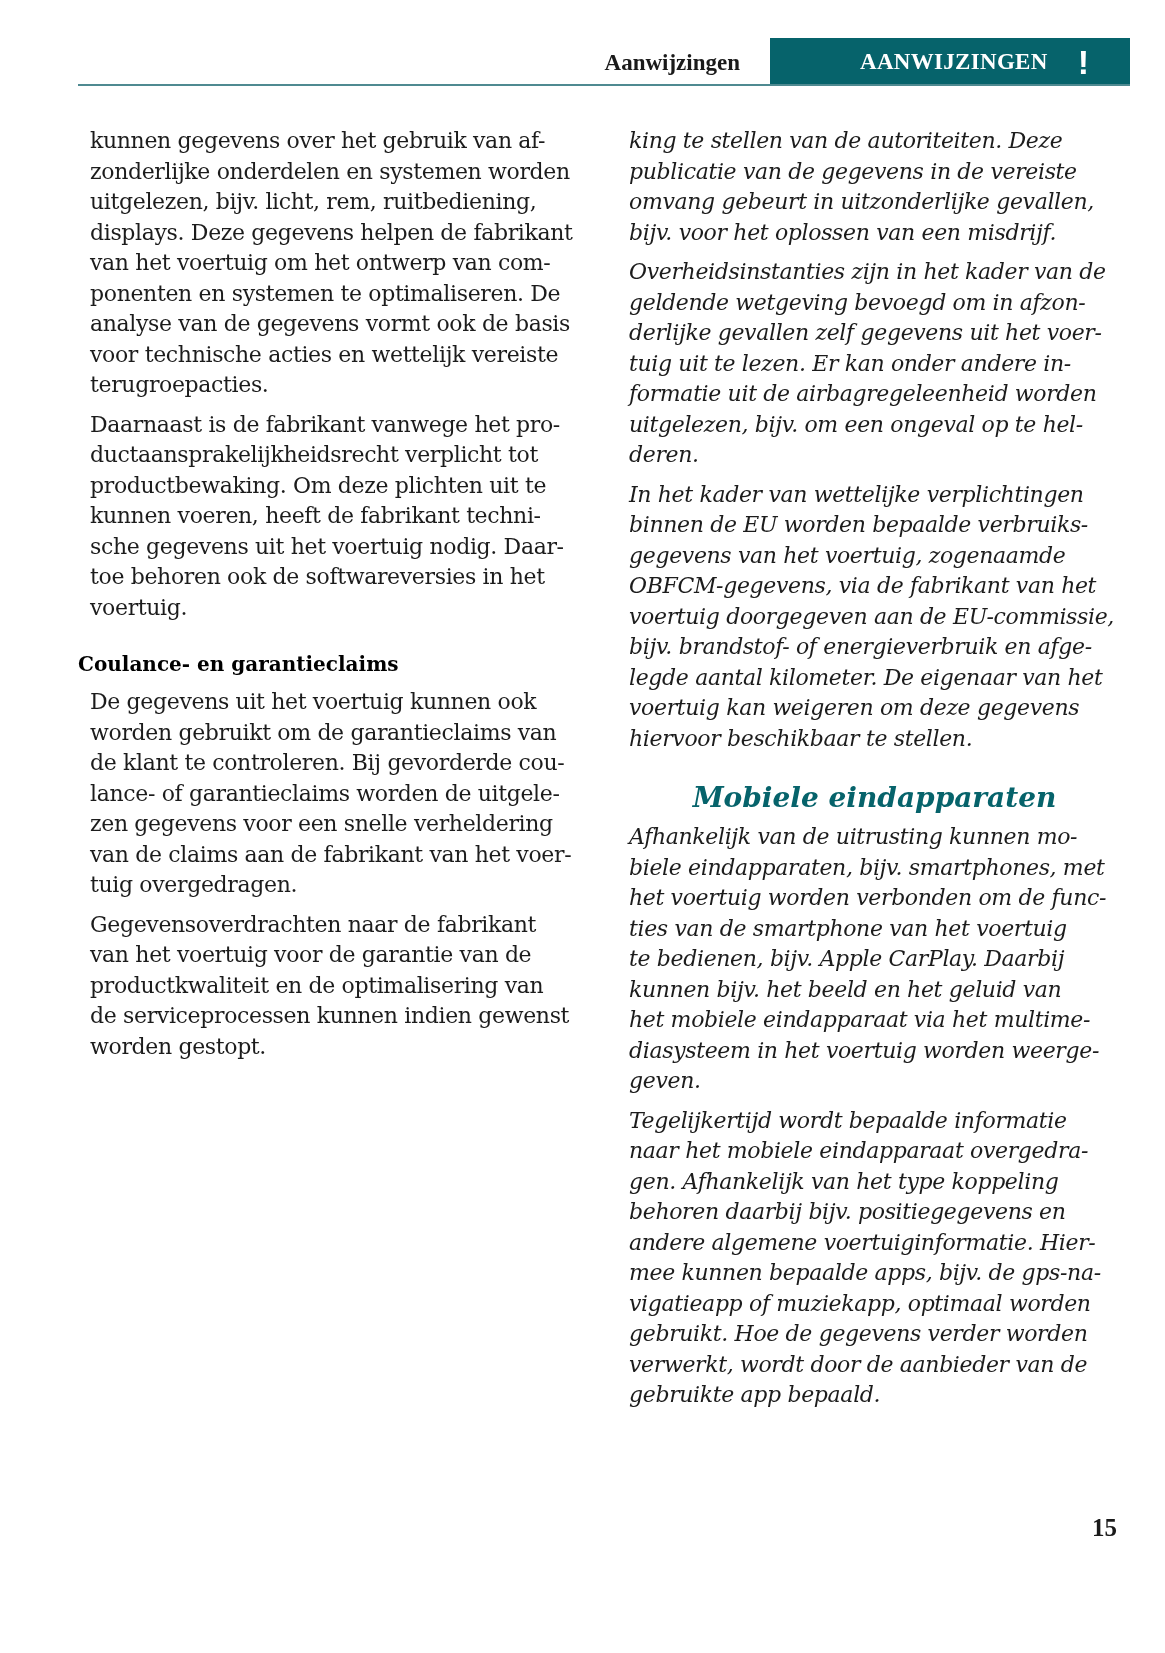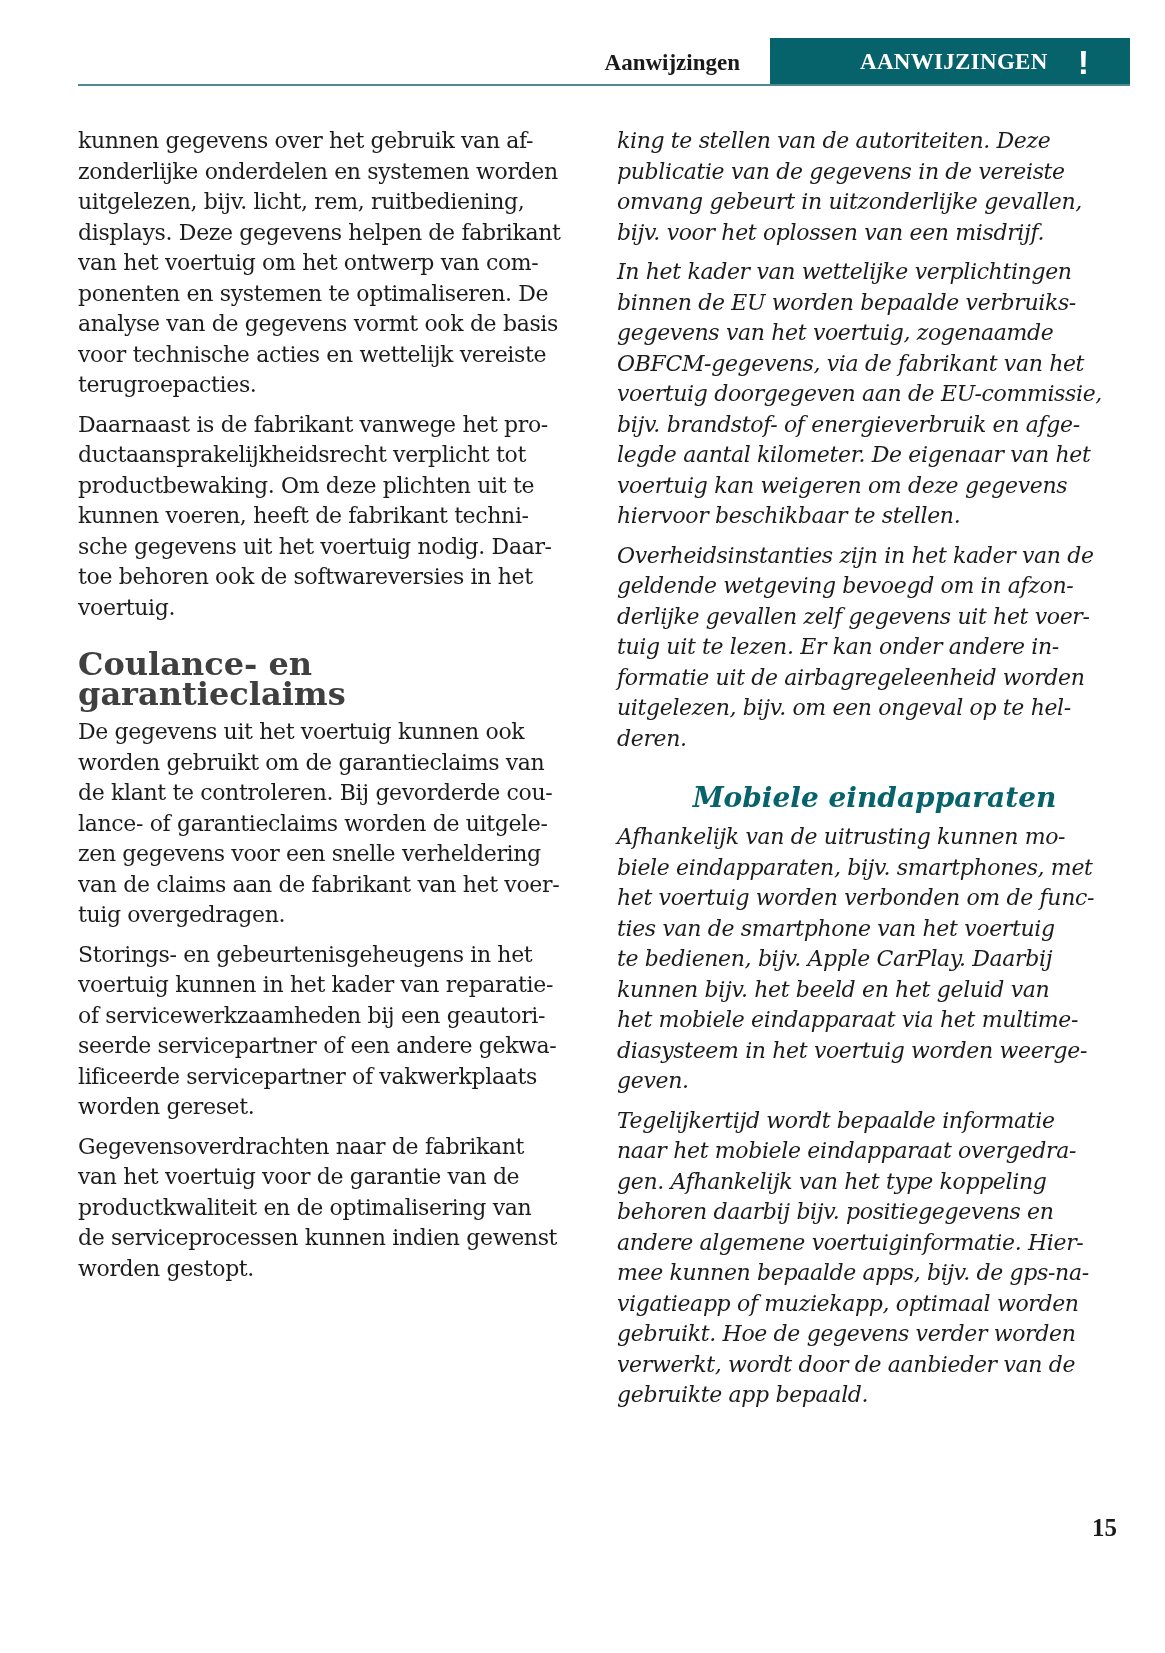--- a/index.html
+++ b/index.html
@@ -11,23 +11,23 @@
          font-family:"Liberation Serif","DejaVu Serif",serif; color:#1a1a1a; }
   .header-band { position:absolute; right:0; top:0; width:360px; height:48px; background:#06636b;
          color:#ffffff; display:flex; align-items:center; }
   .header-band-label { font-family:"Liberation Serif","DejaVu Serif",serif; font-weight:bold;
          font-size:23px; letter-spacing:0.3px; margin-left:90px; }
   .header-band-icon { font-family:"Liberation Sans",sans-serif; font-weight:bold; font-size:34px;
          margin-left:30px; line-height:1; }
   .col { position:absolute; top:126px; }
   .col-left { left:78px; width:505px; }
   .col-right { left:617px; width:515px;font-style:italic; }
-  p { margin:0 0 9px 0; font-size:22px; line-height:30.5px; white-space:pre-line; letter-spacing:-0.35px; }
+  p { margin:0 0 9px 12px; font-size:22px; line-height:30.5px; white-space:pre-line; letter-spacing:-0.35px; }
   h2 { margin:0; font-weight:bold; color:#06636b; }
-  h2.sub { font-size:32px; line-height:30px; color:#404040; margin:26px 0 8px 0; }
+  h2.sub { font-size:20px; line-height:30px; color:#000000; margin:26px 0 8px 0; }
   h2.main { font-size:28px; line-height:36px; margin:26px 0 6px 0;text-align:center; }
   .page-number { position:absolute; right:48px; top:1514px; font-size:25px; font-weight:bold;
          font-family:"Liberation Serif","DejaVu Serif",serif; color:#1a1a1a; }
 </style>
 </head>
 <body>
 
 <div class="header">
   <div class="header-section">Aanwijzingen</div>
   <div class="header-band">
@@ -55,54 +55,48 @@
 toe behoren ook de softwareversies in het
 voertuig.</p>
   <h2 class="sub">Coulance- en garantieclaims</h2>
   <p>De gegevens uit het voertuig kunnen ook
 worden gebruikt om de garantieclaims van
 de klant te controleren. Bij gevorderde cou-
 lance- of garantieclaims worden de uitgele-
 zen gegevens voor een snelle verheldering
 van de claims aan de fabrikant van het voer-
 tuig overgedragen.</p>
-  <p>Storings- en gebeurtenisgeheugens in het
-voertuig kunnen in het kader van reparatie-
-of servicewerkzaamheden bij een geautori-
-seerde servicepartner of een andere gekwa-
-lificeerde servicepartner of vakwerkplaats
-worden gereset.</p>
   <p>Gegevensoverdrachten naar de fabrikant
 van het voertuig voor de garantie van de
 productkwaliteit en de optimalisering van
 de serviceprocessen kunnen indien gewenst
 worden gestopt.</p>
 </div>
 
 <div class="col col-right">
   <p>king te stellen van de autoriteiten. Deze
 publicatie van de gegevens in de vereiste
 omvang gebeurt in uitzonderlijke gevallen,
 bijv. voor het oplossen van een misdrijf.</p>
+  <p>Overheidsinstanties zijn in het kader van de
+geldende wetgeving bevoegd om in afzon-
+derlijke gevallen zelf gegevens uit het voer-
+tuig uit te lezen. Er kan onder andere in-
+formatie uit de airbagregeleenheid worden
+uitgelezen, bijv. om een ongeval op te hel-
+deren.</p>
   <p>In het kader van wettelijke verplichtingen
 binnen de EU worden bepaalde verbruiks-
 gegevens van het voertuig, zogenaamde
 OBFCM-gegevens, via de fabrikant van het
 voertuig doorgegeven aan de EU-commissie,
 bijv. brandstof- of energieverbruik en afge-
 legde aantal kilometer. De eigenaar van het
 voertuig kan weigeren om deze gegevens
 hiervoor beschikbaar te stellen.</p>
-  <p>Overheidsinstanties zijn in het kader van de
-geldende wetgeving bevoegd om in afzon-
-derlijke gevallen zelf gegevens uit het voer-
-tuig uit te lezen. Er kan onder andere in-
-formatie uit de airbagregeleenheid worden
-uitgelezen, bijv. om een ongeval op te hel-
-deren.</p>
   <h2 class="main">Mobiele eindapparaten</h2>
   <p>Afhankelijk van de uitrusting kunnen mo-
 biele eindapparaten, bijv. smartphones, met
 het voertuig worden verbonden om de func-
 ties van de smartphone van het voertuig
 te bedienen, bijv. Apple CarPlay. Daarbij
 kunnen bijv. het beeld en het geluid van
 het mobiele eindapparaat via het multime-
 diasysteem in het voertuig worden weerge-
 geven.</p>

